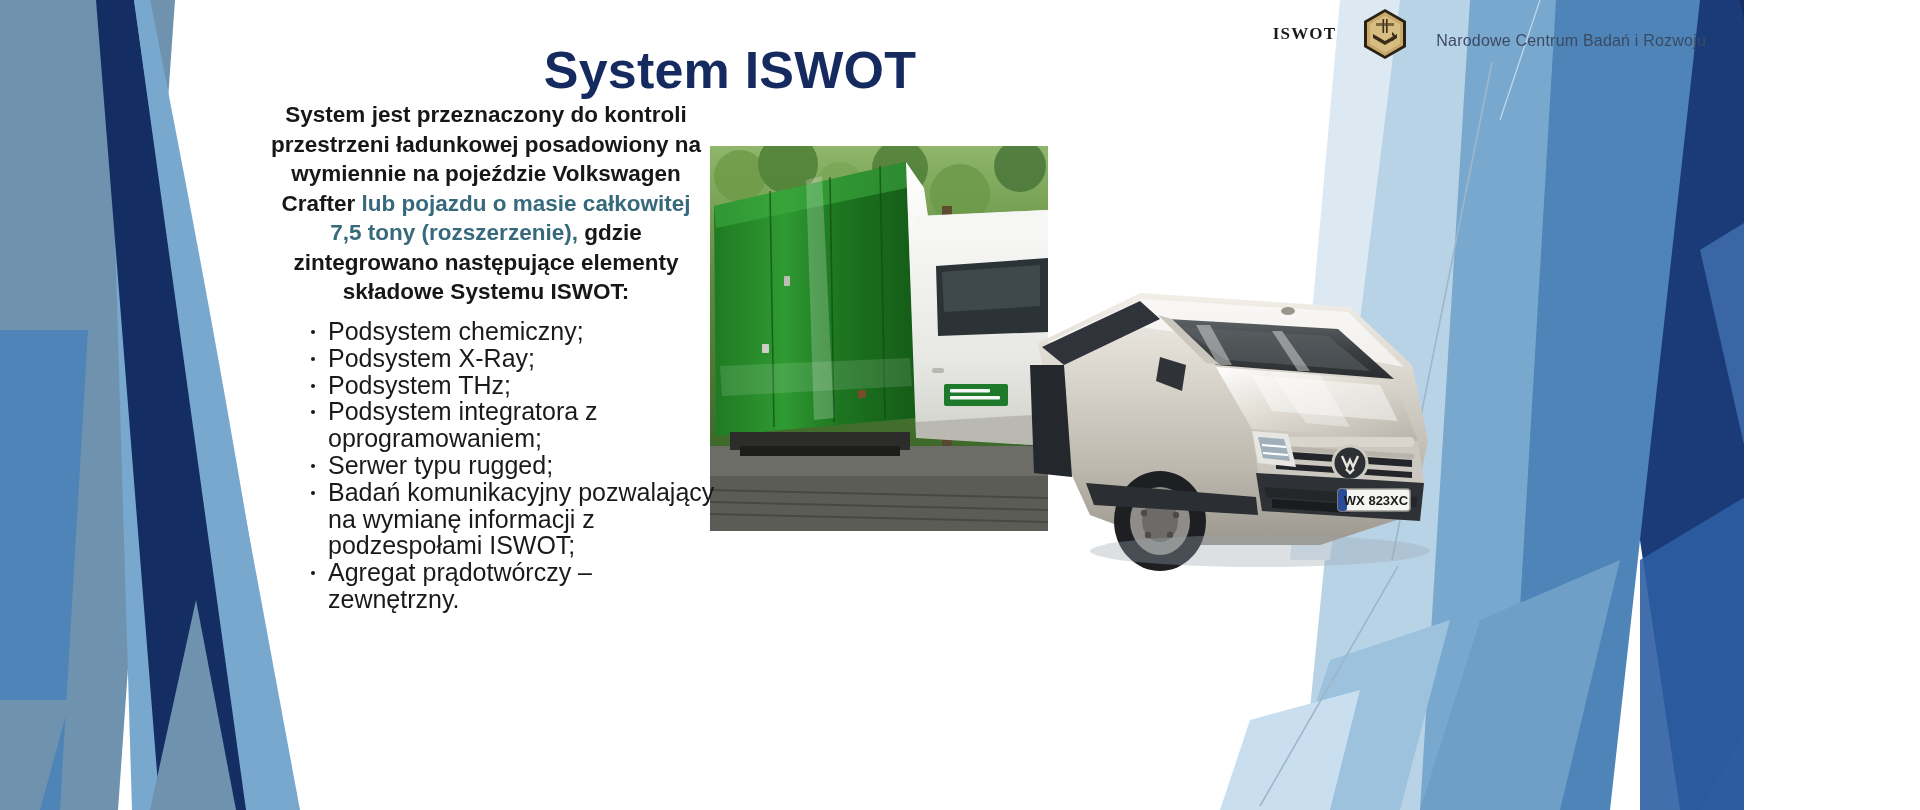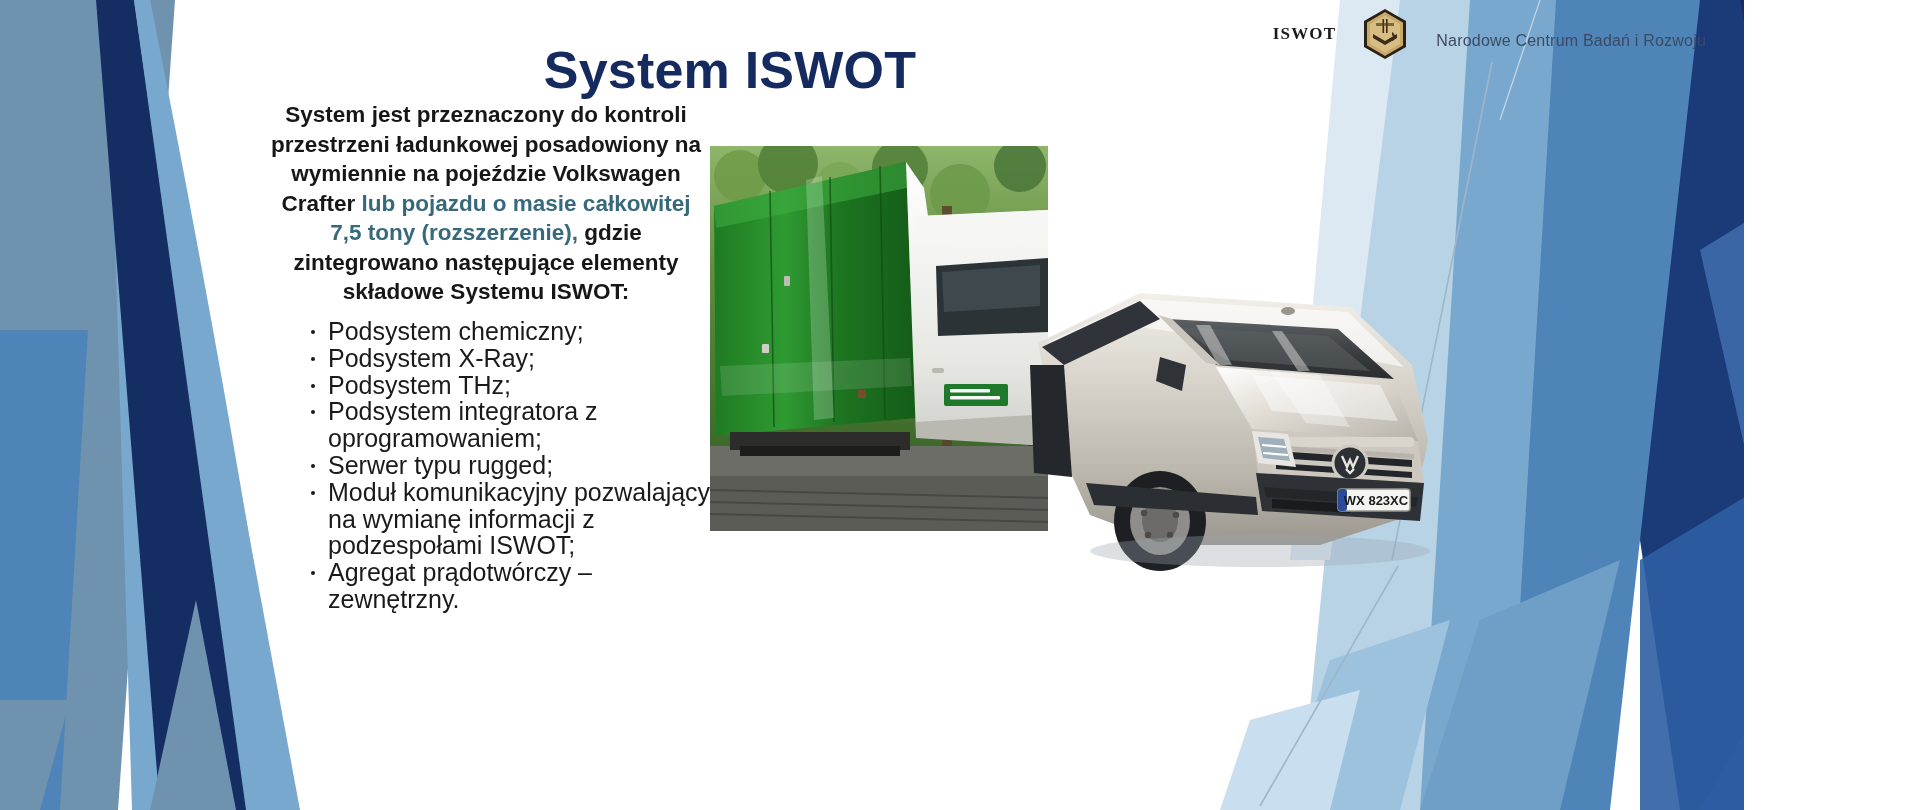--- a/index.html
+++ b/index.html
@@ -179,21 +179,21 @@
   <div class="intro">
     <span>System jest przeznaczony do kontroli przestrzeni ładunkowej posadowiony na wymiennie na pojeździe Volkswagen Crafter </span><span class="teal">lub pojazdu o masie całkowitej 7,5 tony (rozszerzenie),</span><span> gdzie zintegrowano następujące elementy składowe Systemu ISWOT:</span>
   </div>
 
   <ul class="bullets">
     <li>Podsystem chemiczny;</li>
     <li>Podsystem X-Ray;</li>
     <li>Podsystem THz;</li>
     <li>Podsystem integratora z oprogramowaniem;</li>
     <li>Serwer typu rugged;</li>
-    <li>Moduł komunikacyjny pozwalający na wymianę informacji z podzespołami ISWOT;</li>
+    <li>Badań komunikacyjny pozwalający na wymianę informacji z podzespołami ISWOT;</li>
     <li>Agregat prądotwórczy – zewnętrzny.</li>
   </ul>
 
   <div class="photo-truck">
     <svg width="338" height="385" viewBox="0 0 338 385" xmlns="http://www.w3.org/2000/svg">
       <defs>
         <linearGradient id="gtree" x1="0" y1="0" x2="0" y2="1">
           <stop offset="0%" stop-color="#8fb66a"></stop>
           <stop offset="45%" stop-color="#5d8a3e"></stop>
           <stop offset="100%" stop-color="#3d6a2a"></stop>

